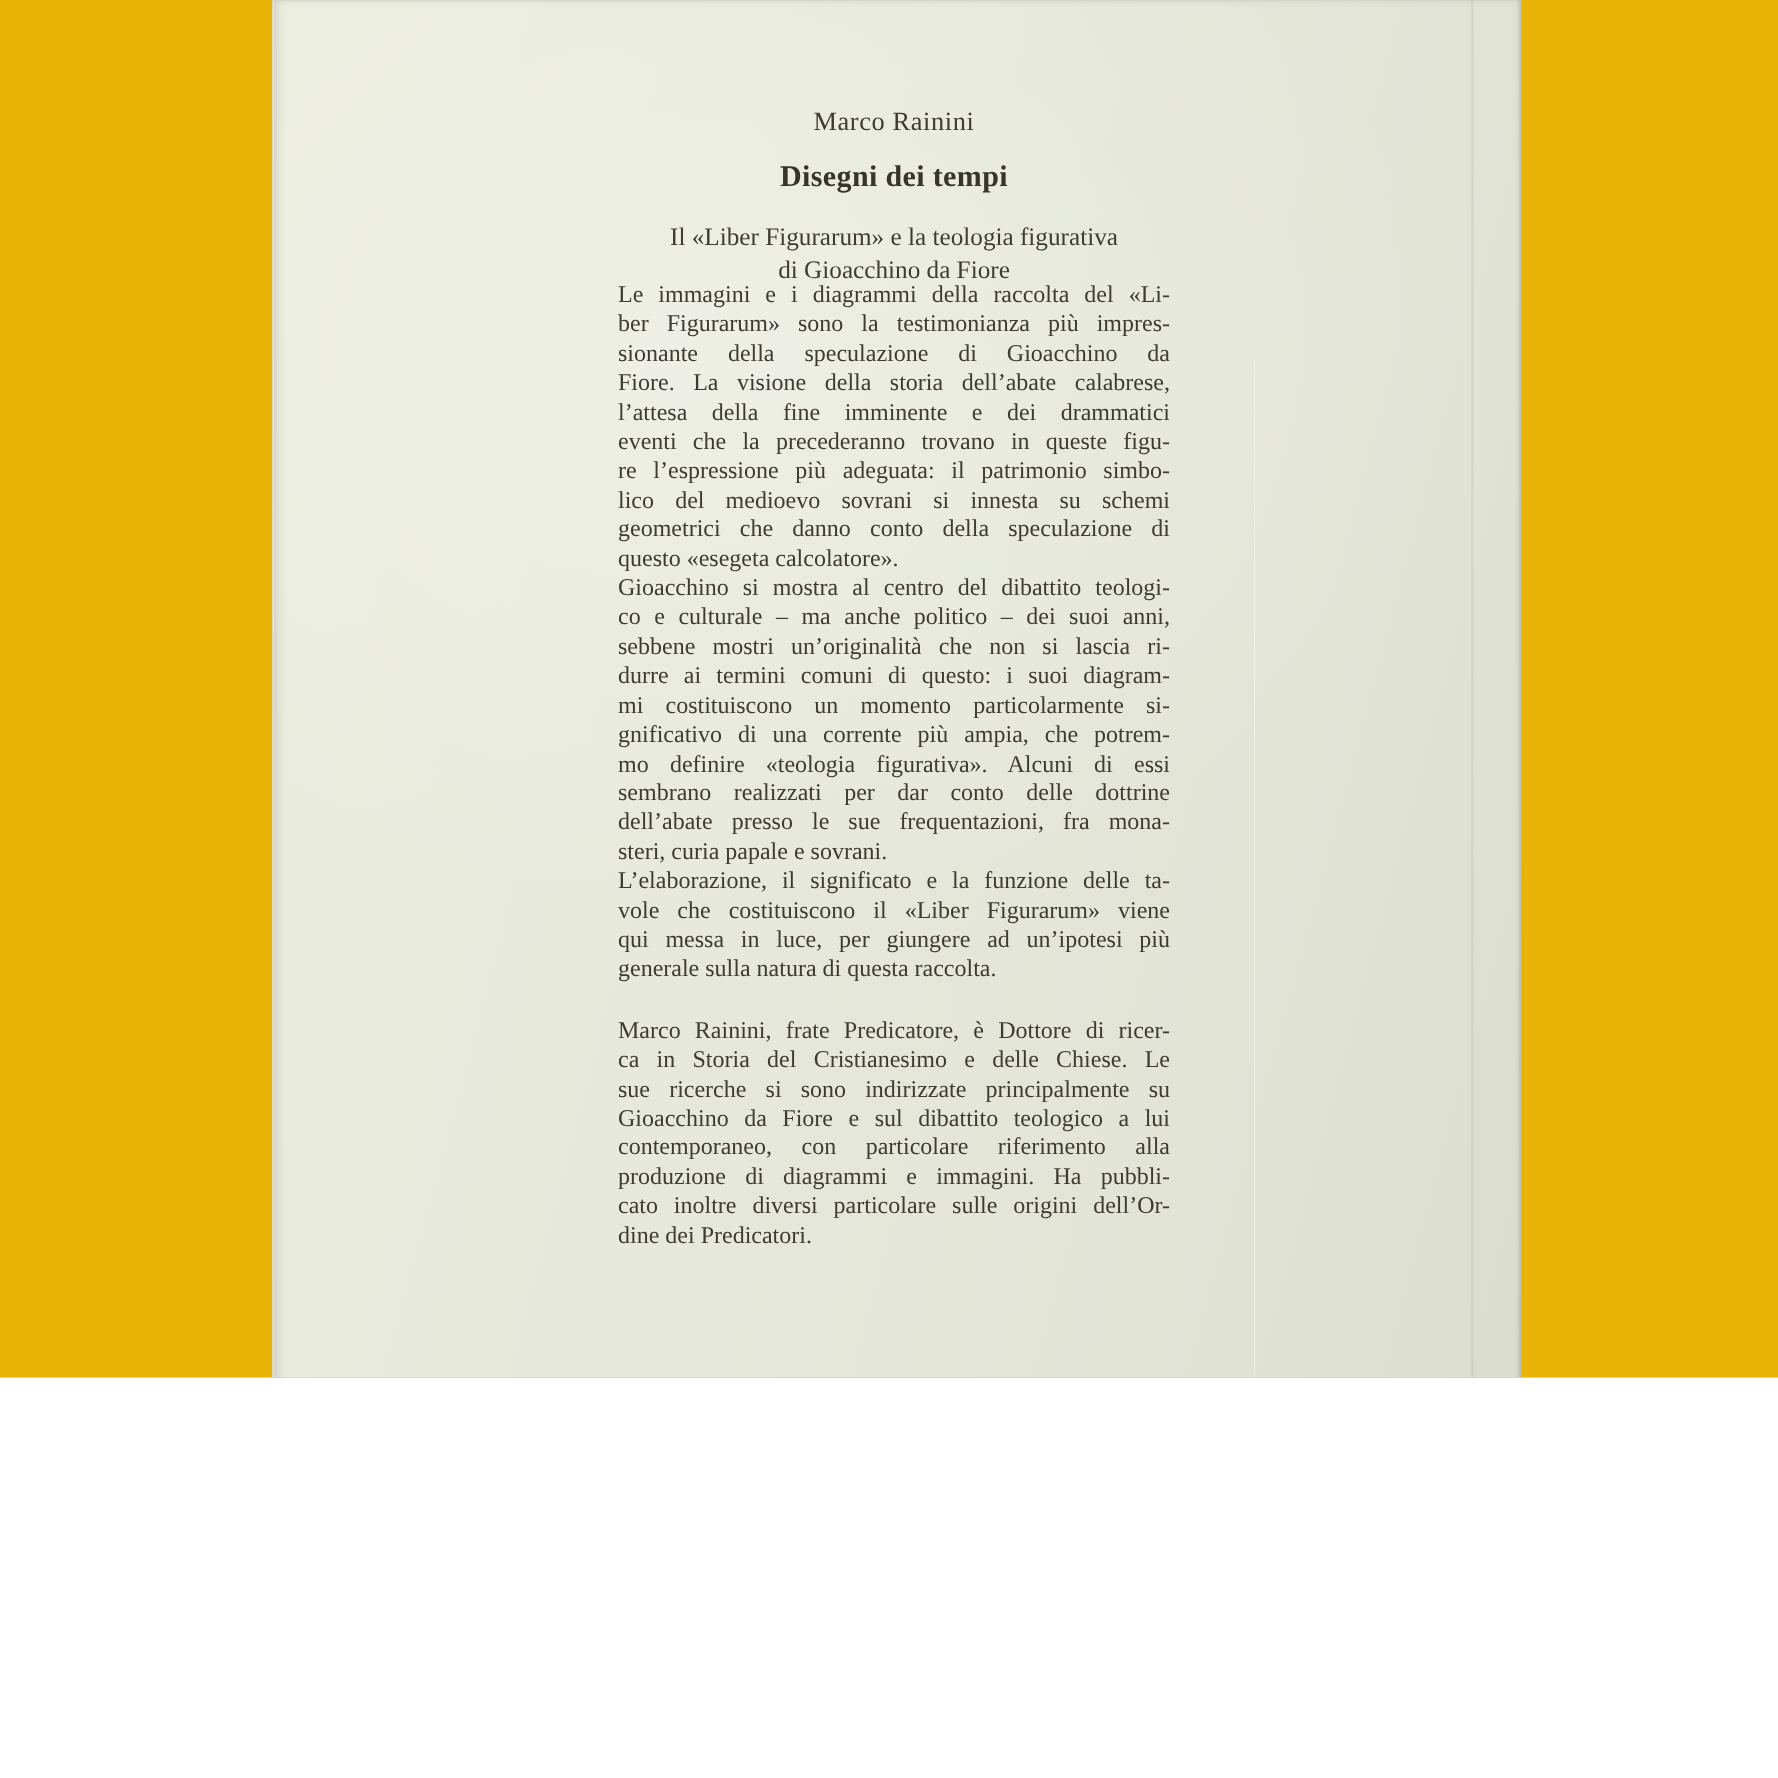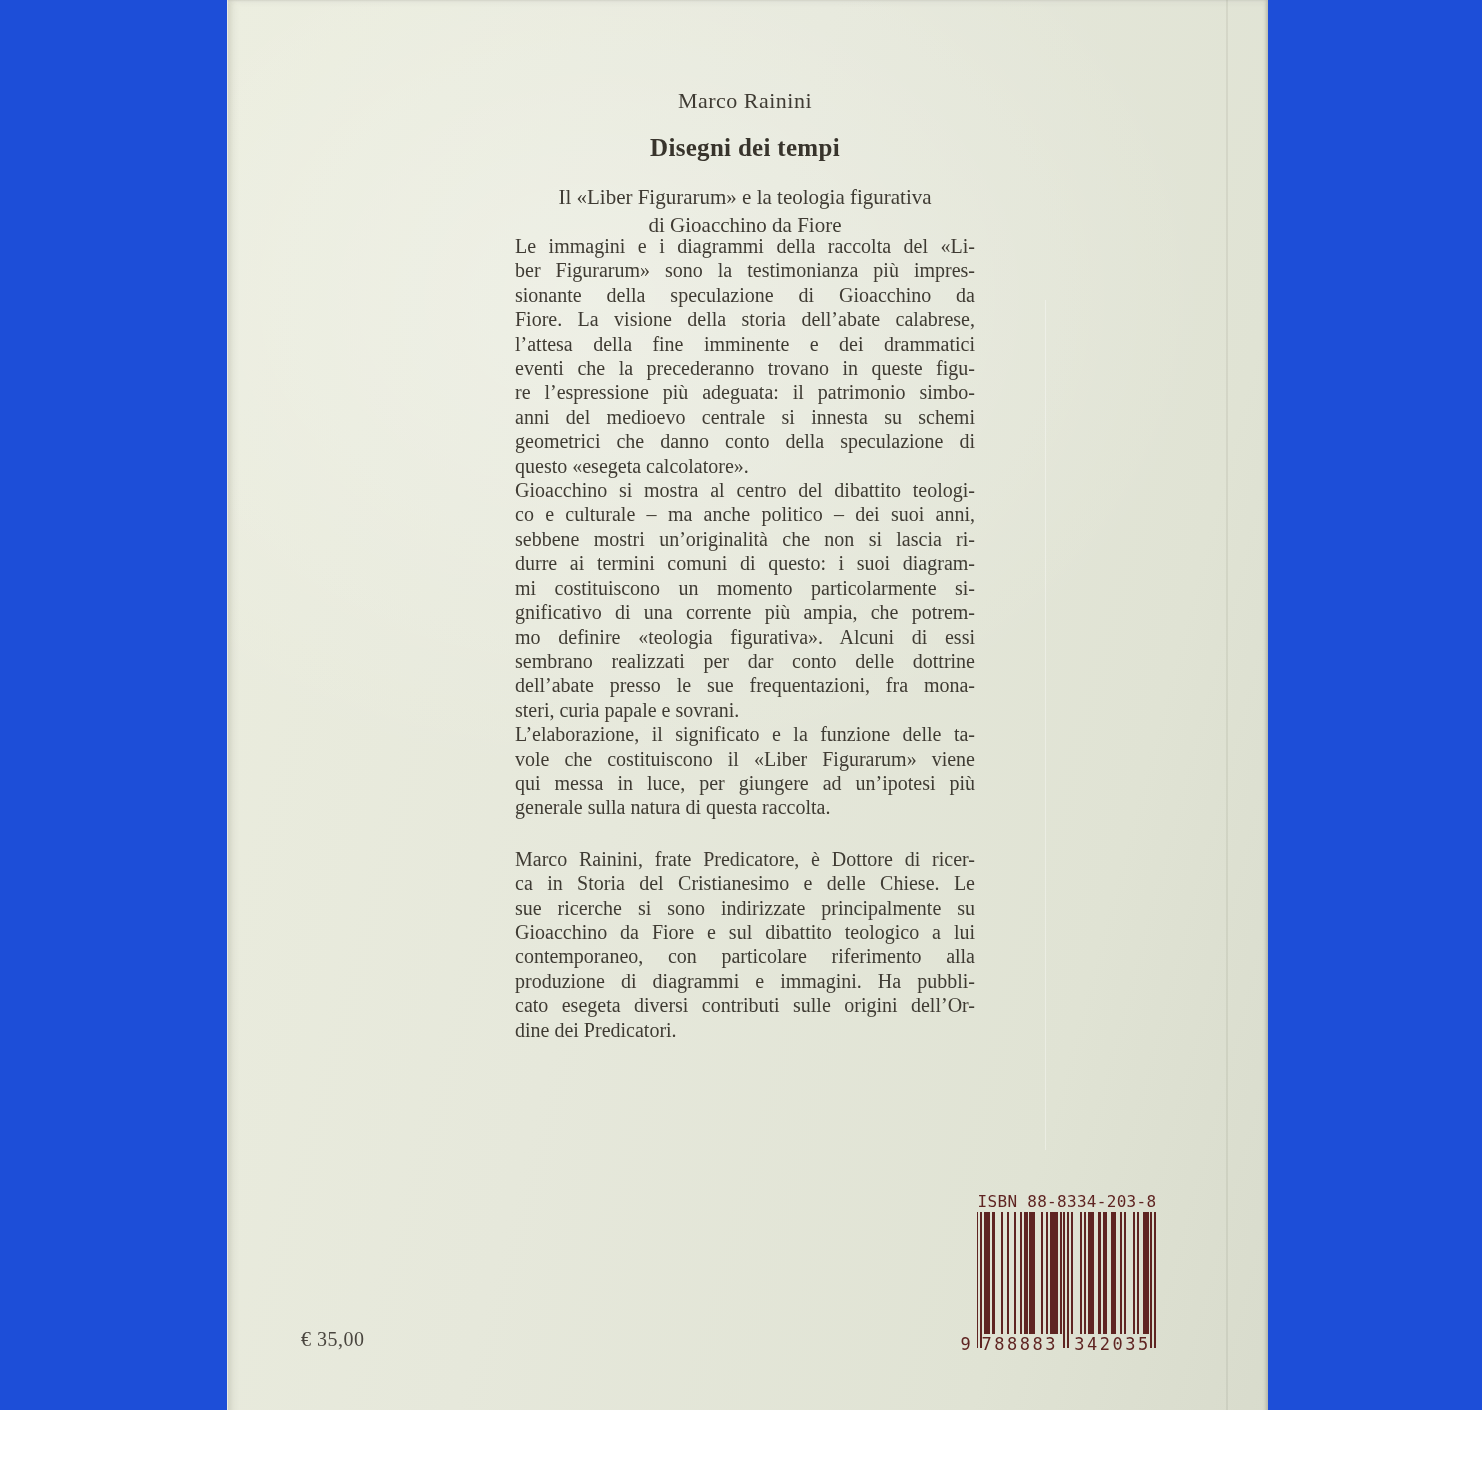--- a/index.html
+++ b/index.html
@@ -5,21 +5,21 @@
   :root {
     --paper: #e6e8db;
     --ink: #3f3b33;
     --maroon: #5f2422;
     --price-ink: #4a463f;
   }
   * { margin:0; padding:0; box-sizing:border-box; }
   body { background:#ffffff; font-family:"Liberation Serif", serif; }
 
   .photo {
-    position:relative; width:1482px; height:1410px; background:#1d4ed8; overflow:hidden;
+    position:relative; width:1482px; height:1148px; background:#eab308; overflow:hidden;
   }
 
   .cover {
     position:absolute; left:227px; top:0; width:1041px; height:1482px;
     background:
       radial-gradient(ellipse 900px 700px at 35% 20%, rgba(255,255,255,0.28), rgba(255,255,255,0) 70%),
       linear-gradient(105deg, #ebedde 0%, var(--paper) 42%, #e0e3d4 78%, #d8dbcc 100%);
     box-shadow:
       inset 1px 0 0 rgba(255,255,255,0.55),
       inset 5px 0 7px rgba(140,140,122,0.20),
@@ -94,21 +94,21 @@
     <div class="body-text">
       <div class="blurb">
           <div>
             <span class="tline">Le immagini e i diagrammi della raccolta del «Li-</span>
             <span class="tline">ber Figurarum» sono la testimonianza più impres-</span>
             <span class="tline">sionante della speculazione di Gioacchino da</span>
             <span class="tline">Fiore. La visione della storia dell’abate calabrese,</span>
             <span class="tline">l’attesa della fine imminente e dei drammatici</span>
             <span class="tline">eventi che la precederanno trovano in queste figu-</span>
             <span class="tline">re l’espressione più adeguata: il patrimonio simbo-</span>
-            <span class="tline">anni del medioevo centrale si innesta su schemi</span>
+            <span class="tline">lico del medioevo sovrani si innesta su schemi</span>
             <span class="tline">geometrici che danno conto della speculazione di</span>
             <span class="tline last">questo «esegeta calcolatore».</span>
           </div>
           <div>
             <span class="tline">Gioacchino si mostra al centro del dibattito teologi-</span>
             <span class="tline">co e culturale – ma anche politico – dei suoi anni,</span>
             <span class="tline">sebbene mostri un’originalità che non si lascia ri-</span>
             <span class="tline">durre ai termini comuni di questo: i suoi diagram-</span>
             <span class="tline">mi costituiscono un momento particolarmente si-</span>
             <span class="tline">gnificativo di una corrente più ampia, che potrem-</span>
@@ -124,21 +124,21 @@
             <span class="tline last">generale sulla natura di questa raccolta.</span>
           </div>
         </div>
       <div class="bio">
           <span class="tline">Marco Rainini, frate Predicatore, è Dottore di ricer-</span>
           <span class="tline">ca in Storia del Cristianesimo e delle Chiese. Le</span>
           <span class="tline">sue ricerche si sono indirizzate principalmente su</span>
           <span class="tline">Gioacchino da Fiore e sul dibattito teologico a lui</span>
           <span class="tline">contemporaneo, con particolare riferimento alla</span>
           <span class="tline">produzione di diagrammi e immagini. Ha pubbli-</span>
-          <span class="tline">cato esegeta diversi contributi sulle origini dell’Or-</span>
+          <span class="tline">cato inoltre diversi particolare sulle origini dell’Or-</span>
           <span class="tline last">dine dei Predicatori.</span>
         </div>
     </div>
 
     <div class="price">€ 35,00</div>
 
     <div class="barcode-block">
       <div class="isbn">ISBN 88-8334-203-8</div>
       <div class="bars">
         <div class="bc-digits">

